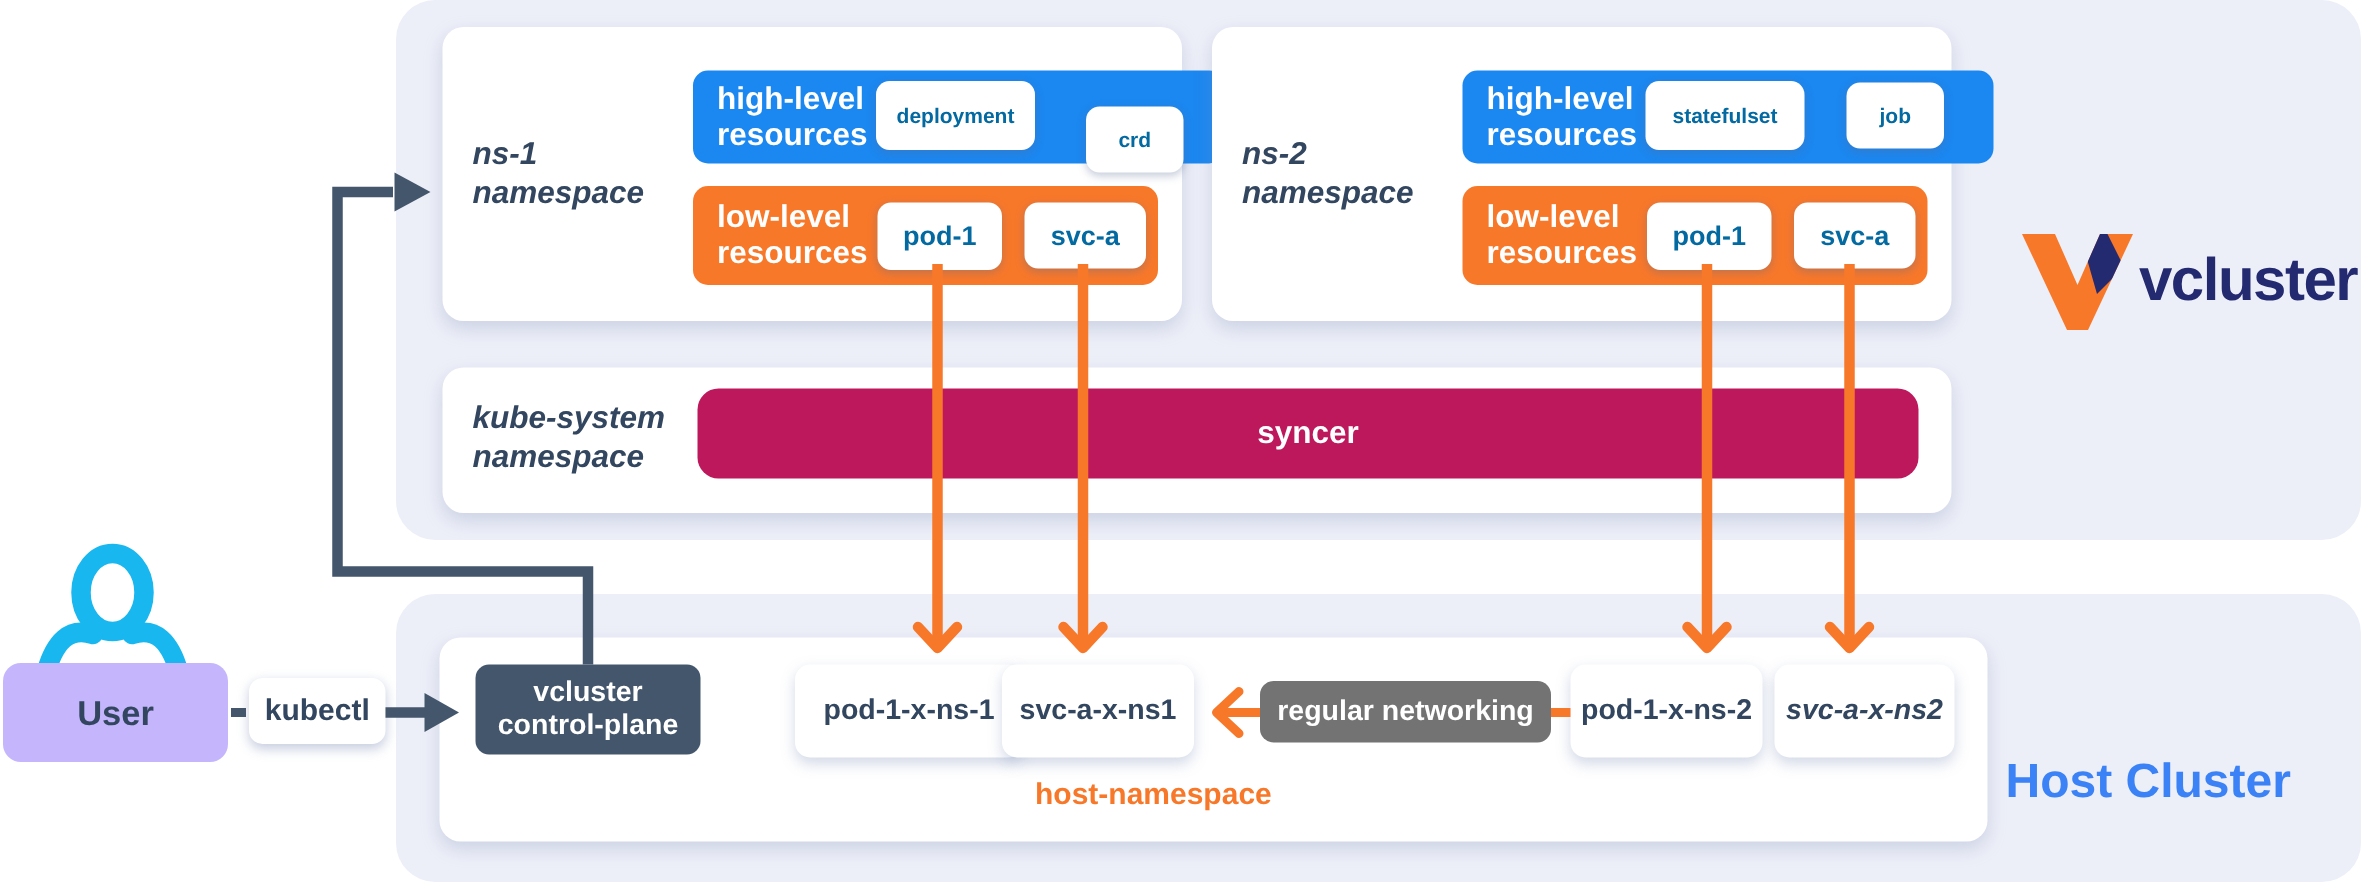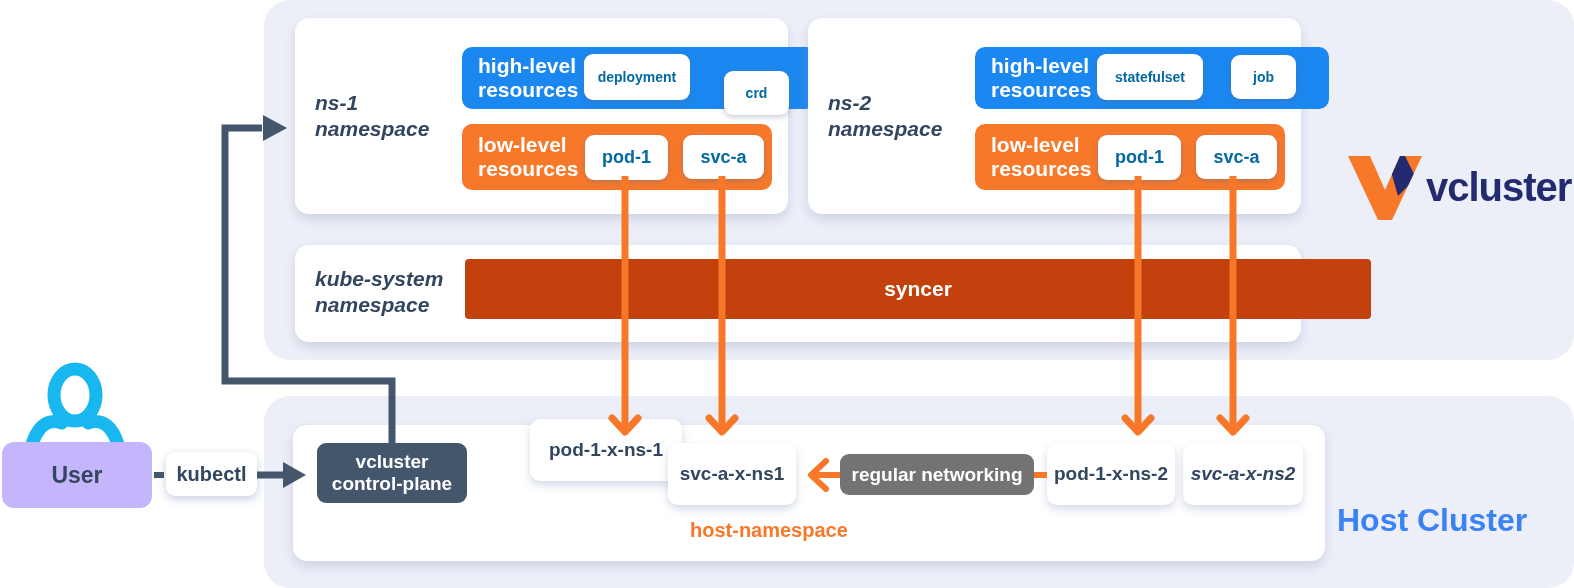--- a/index.html
+++ b/index.html
@@ -16,22 +16,22 @@
   .res-box{position:absolute;border-radius:10px;}
   .res-blue{background:#1b87f0;padding-left:44px;}
   .res-orange{background:#f8782a;}
   .res-title{position:absolute;left:16px;top:50%;transform:translateY(-50%);
     font-size:21px;font-weight:700;color:#fff;line-height:1.12;}
   .chip{position:absolute;background:#ffffff;border-radius:9px;display:flex;
     align-items:center;justify-content:center;font-weight:700;color:#0369a1;
     box-shadow:0 2px 6px rgba(90,105,145,.35);}
   .chip-sm{font-size:14px;}
   .chip-md{font-size:18px;}
-  .syncer{position:absolute;left:465px;top:259px;width:906px;height:60px;
-    background:#c2410c;border-radius:4px;display:flex;align-items:center;
+  .syncer{position:absolute;left:465px;top:259px;width:814px;height:60px;
+    background:#be185d;border-radius:14px;display:flex;align-items:center;
     justify-content:center;color:#fff;font-size:21px;font-weight:700;}
   .host-chip{position:absolute;background:#ffffff;border-radius:10px;display:flex;
     align-items:center;justify-content:center;font-size:19px;font-weight:700;
     color:#33465f;box-shadow:0 4px 9px rgba(130,145,185,.35);}
   .reg-net{position:absolute;left:840px;top:454px;width:194px;height:41px;
     background:#737373;border-radius:9px;display:flex;align-items:center;
     justify-content:center;color:#fff;font-size:19px;font-weight:700;}
   .host-ns-label{position:absolute;left:690px;top:519px;width:200px;
     color:#f8782a;font-size:20px;font-weight:700;}
   .host-cluster-label{position:absolute;left:1337px;top:472px;
@@ -107,21 +107,21 @@
         <clipPath id="vclip">
           <polygon points="0,0 22,0 37,34 52,0 74,0 44,64 30,64"></polygon>
         </clipPath>
       </defs>
     <polygon points="0,0 22,0 37,34 52,0 74,0 44,64 30,64" fill="#f8782a"></polygon>
     <polygon points="38,-2 56,-2 68,22 50,40" fill="#232a70" clip-path="url(#vclip)"></polygon>
   </svg>
   <div class="logo-text">vcluster</div>
 
   <div class="white-box" style="left:293px;top:425px;width:1032px;height:136px;"></div>
-  <div class="host-chip" style="left:530px;top:419px;width:152px;height:62px;">pod-1-x-ns-1</div>
+  <div class="host-chip" style="left:530px;top:443px;width:152px;height:62px;">pod-1-x-ns-1</div>
   <div class="host-chip" style="left:668px;top:443px;width:128px;height:62px;">svc-a-x-ns1</div>
   <div class="host-chip" style="left:1047px;top:443px;width:128px;height:62px;">pod-1-x-ns-2</div>
   <div class="host-chip" style="left:1183px;top:443px;width:120px;height:62px;font-style:italic;">svc-a-x-ns2</div>
   <div class="reg-net">regular networking</div>
   <div class="host-ns-label">host-namespace</div>
   <div class="host-cluster-label">Host Cluster</div>
 
   <div class="control-plane prewrap">vcluster
 control-plane</div>
 

